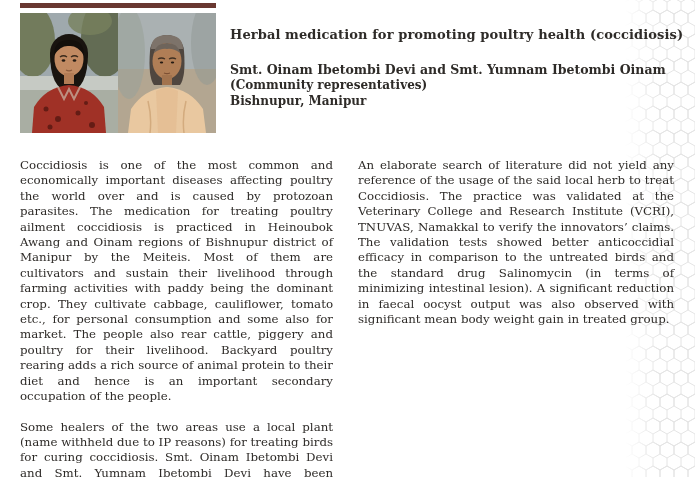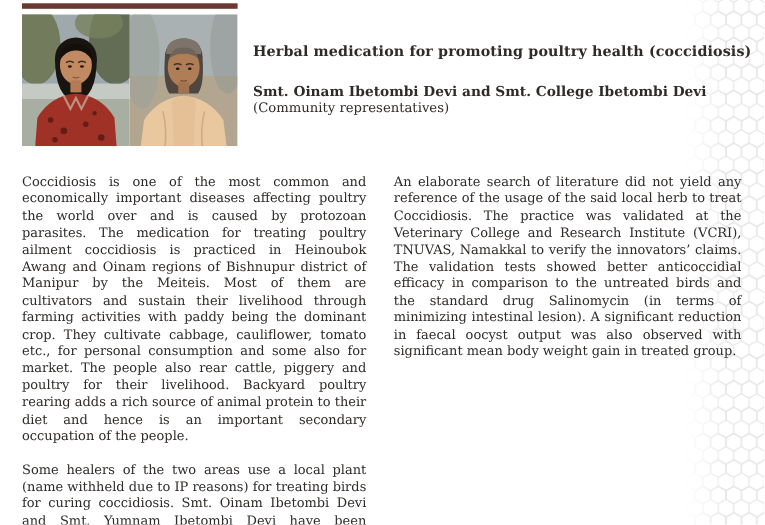--- a/index.html
+++ b/index.html
@@ -12,24 +12,24 @@
   .hexwrap{position:absolute;top:0;right:0;width:70px;height:477px;z-index:0;}
   .hexfade{position:absolute;top:0;left:0;width:34px;height:477px;
     background:linear-gradient(to right,#ffffff,rgba(255,255,255,0));}
   
   .accent-bar{position:absolute;left:20px;top:3px;width:196px;height:5px;background:#693831;}
   
   .photo-strip{position:absolute;left:20px;top:13px;width:196px;height:120px;display:flex;z-index:1;}
   .photo{width:98px;height:120px;overflow:hidden;}
   .photo svg{display:block;width:98px;height:120px;}
   
-  .header-text{position:absolute;left:230px;top:40px;width:455px;z-index:1;}
+  .header-text{position:absolute;left:230px;top:27px;width:455px;z-index:1;}
   .title{font-size:13px;font-weight:bold;margin:0 0 20px 0;white-space:nowrap;letter-spacing:.1px;}
   .names{font-size:12.5px;font-weight:bold;margin:0 0 1px 0;}
-  .sub{font-size:12px;font-weight:normal;margin:0 0 1px 0;line-height:14.5px;}
+  .sub{font-size:12px;font-weight:bold;margin:0 0 1px 0;line-height:14.5px;}
   
   .col{position:absolute;top:158px;z-index:1;font-size:11.8px;line-height:15.4px;text-align:justify;}
   .col p{margin:0 0 15px 0;}
   .col-left{left:20px;width:313px;}
   .col-right{left:358px;width:316px;}
 </style>
 </head>
 <body>
 
 <div class="page">
@@ -103,22 +103,23 @@
         <path d="M10,120 L13,96 Q26,76 49,74 Q72,76 85,96 L88,120 Z" fill="#e9c8a0"></path>
         <path d="M38,78 Q49,71 60,78 L58,120 L40,120 Z" fill="#e3bd92" opacity="0.8"></path>
         <path d="M30,88 Q34,104 32,120" stroke="#d3ab7e" stroke-width="1.5" fill="none"></path>
         <path d="M68,88 Q64,104 66,120" stroke="#d3ab7e" stroke-width="1.5" fill="none"></path>
       </svg>
     </div>
   </div>
 
   <div class="header-text">
     <h1 class="title">Herbal medication for promoting poultry health (coccidiosis)</h1>
-    <p class="names">Smt. Oinam Ibetombi Devi and Smt. College Ibetombi Devi</p>
+    <p class="names">Smt. Oinam Ibetombi Devi and Smt. Yumnam Ibetombi Oinam</p>
     <p class="sub">(Community representatives)</p>
+    <p class="sub">Bishnupur, Manipur</p>
   </div>
 
   <div class="col col-left">
     <p>Coccidiosis is one of the most common and economically important diseases affecting poultry the world over and is caused by protozoan parasites. The medication for treating poultry ailment coccidiosis is practiced in Heinoubok Awang and Oinam regions of Bishnupur district of Manipur by the Meiteis. Most of them are cultivators and sustain their livelihood through farming activities with paddy being the dominant crop. They cultivate cabbage, cauliflower, tomato etc., for personal consumption and some also for market. The people also rear cattle, piggery and poultry for their livelihood. Backyard poultry rearing adds a rich source of animal protein to their diet and hence is an important secondary occupation of the people.</p>
     <p>Some healers of the two areas use a local plant (name withheld due to IP reasons) for treating birds for curing coccidiosis. Smt. Oinam Ibetombi Devi and Smt. Yumnam Ibetombi Devi have been nominated as</p>
   </div>
   <div class="col col-right">
     <p>An elaborate search of literature did not yield any reference of the usage of the said local herb to treat Coccidiosis. The practice was validated at the Veterinary College and Research Institute (VCRI), TNUVAS, Namakkal to verify the innovators’ claims. The validation tests showed better anticoccidial efficacy in comparison to the untreated birds and the standard drug Salinomycin (in terms of minimizing intestinal lesion). A significant reduction in faecal oocyst output was also observed with significant mean body weight gain in treated group.</p>
   </div>
 

